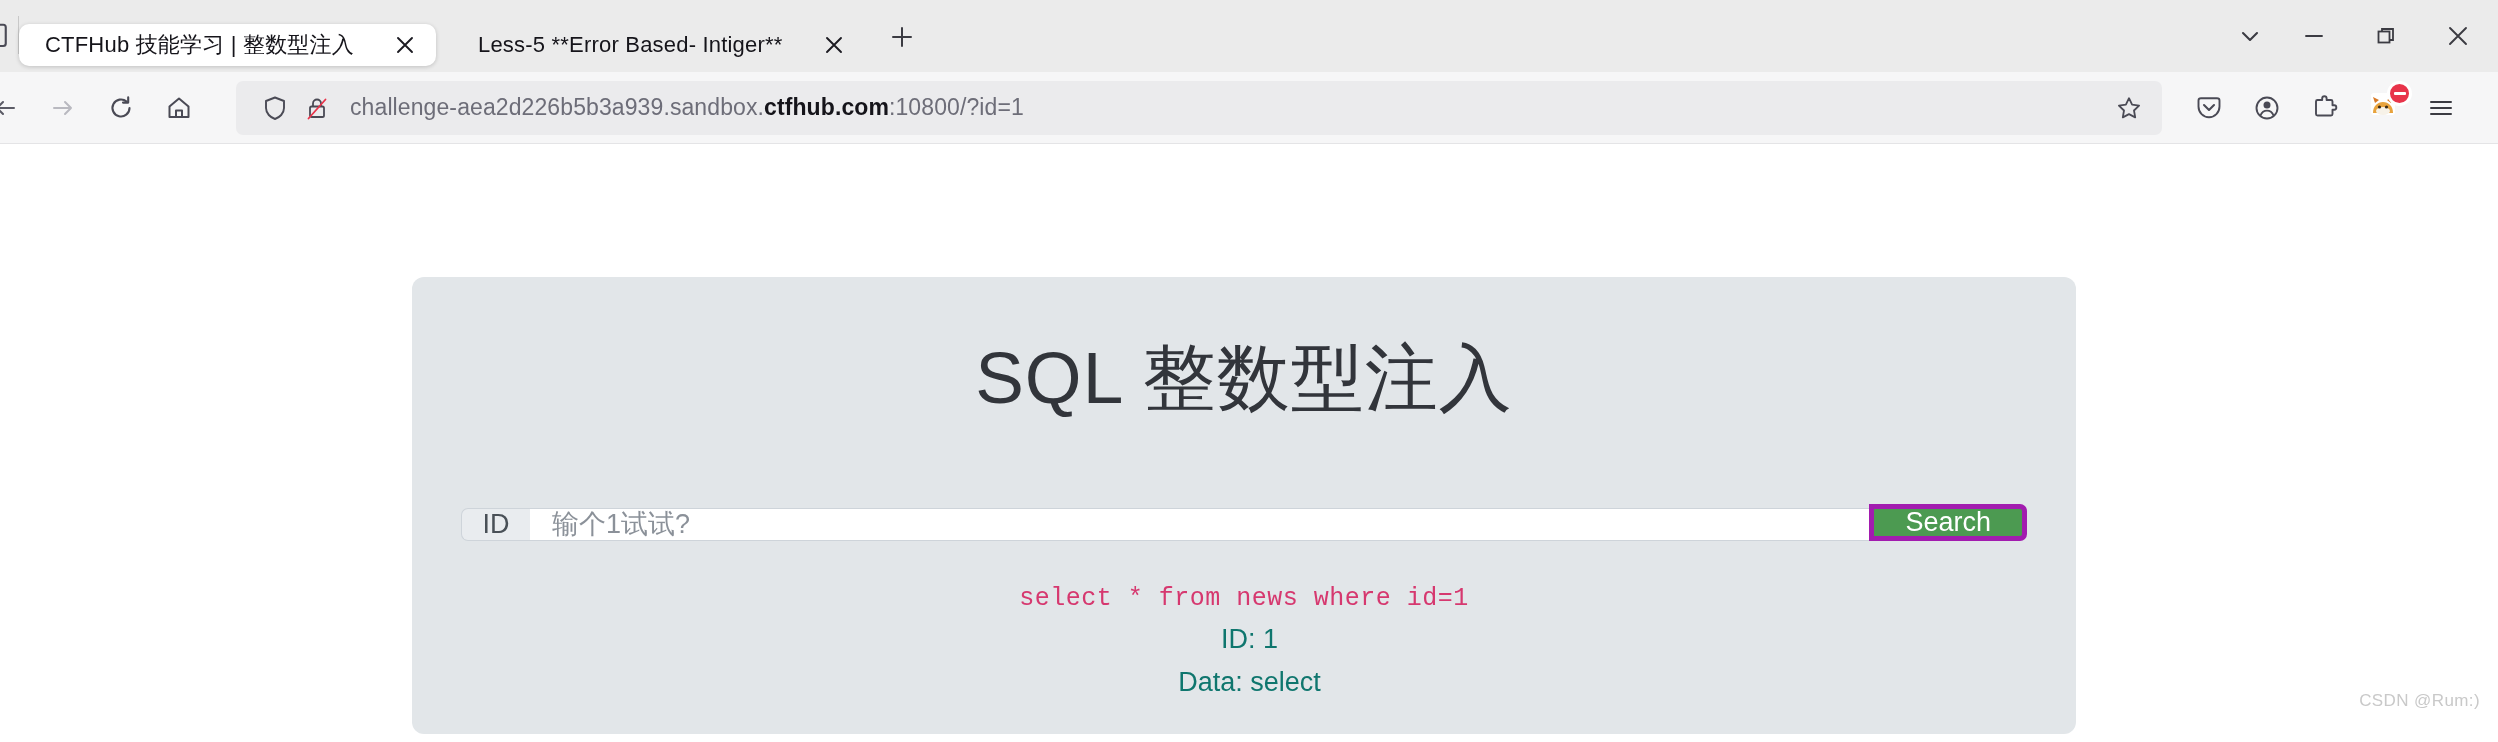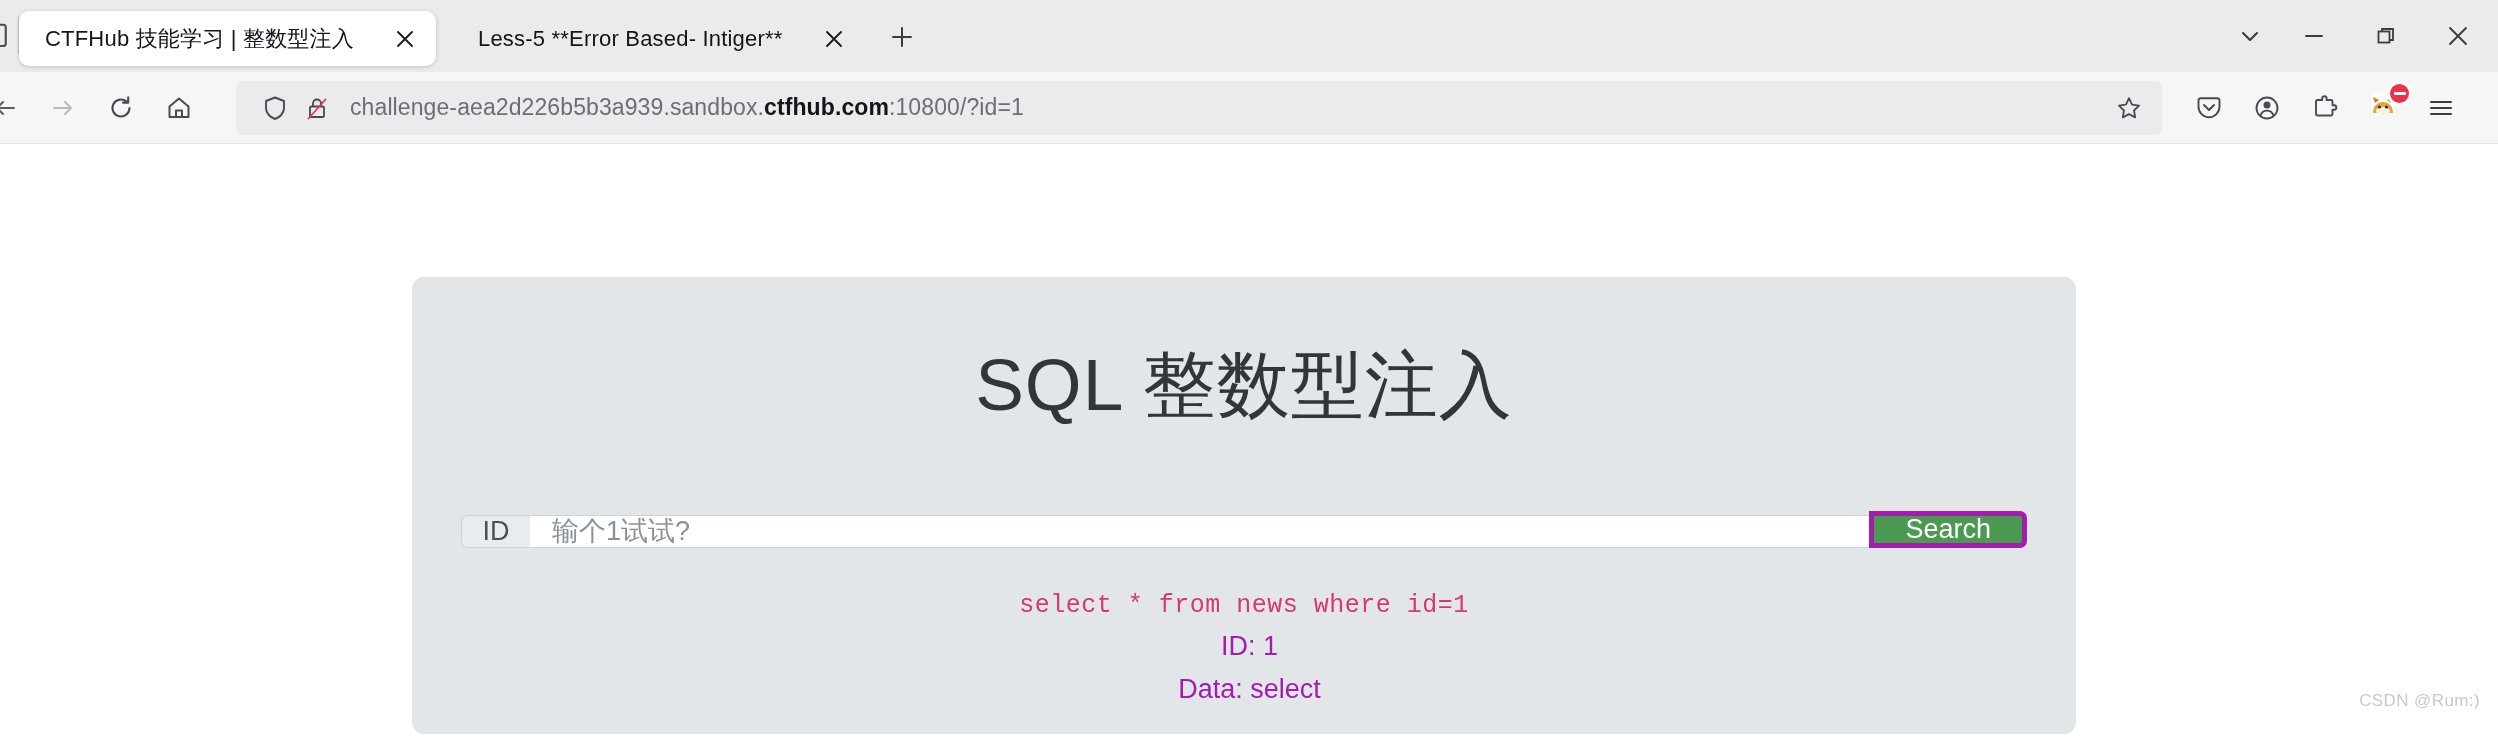--- a/index.html
+++ b/index.html
@@ -44,21 +44,21 @@
 
   .tab-strip-divider {
     width: 1px;
     height: 38px;
     background: #c8c8c8;
     margin-bottom: 18px;
     flex: 0 0 auto;
   }
 
   .tab {
-    height: 55px;
+    height: 42px;
     display: flex;
     align-items: center;
     gap: 0;
     padding: 0 14px 0 26px;
     margin-bottom: 6px;
     border-radius: 10px;
     white-space: nowrap;
     flex: 0 0 auto;
     position: relative;
   }
@@ -223,21 +223,21 @@
   }
 
   .jumbotron {
     position: absolute;
     left: 412px;
     top: 133px;
     width: 1664px;
     height: 457px;
     background: #e2e6e9;
     border-radius: 12px;
-    padding-top: 8px;
+    padding-top: 1px;
   }
 
   .page-title {
     text-align: center;
     font-size: 73px;
     font-weight: normal;
     color: #32353b;
     letter-spacing: 1px;
     margin-top: 60px;
     line-height: 1.1;
@@ -297,21 +297,21 @@
   }
   .sql-query {
     font-family: "Liberation Mono", "DejaVu Sans Mono", monospace;
     font-size: 25px;
     color: #d6386f;
     letter-spacing: .5px;
     line-height: 1.45;
   }
   .result-line {
     font-size: 27px;
-    color: #a21caf;
+    color: #0f766e;
     line-height: 1.62;
     margin-left: 11px;
   }
 
   .csdn-watermark {
     position: absolute;
     right: 18px;
     bottom: 30px;
     font-size: 17px;
     color: #c9c9c9;

